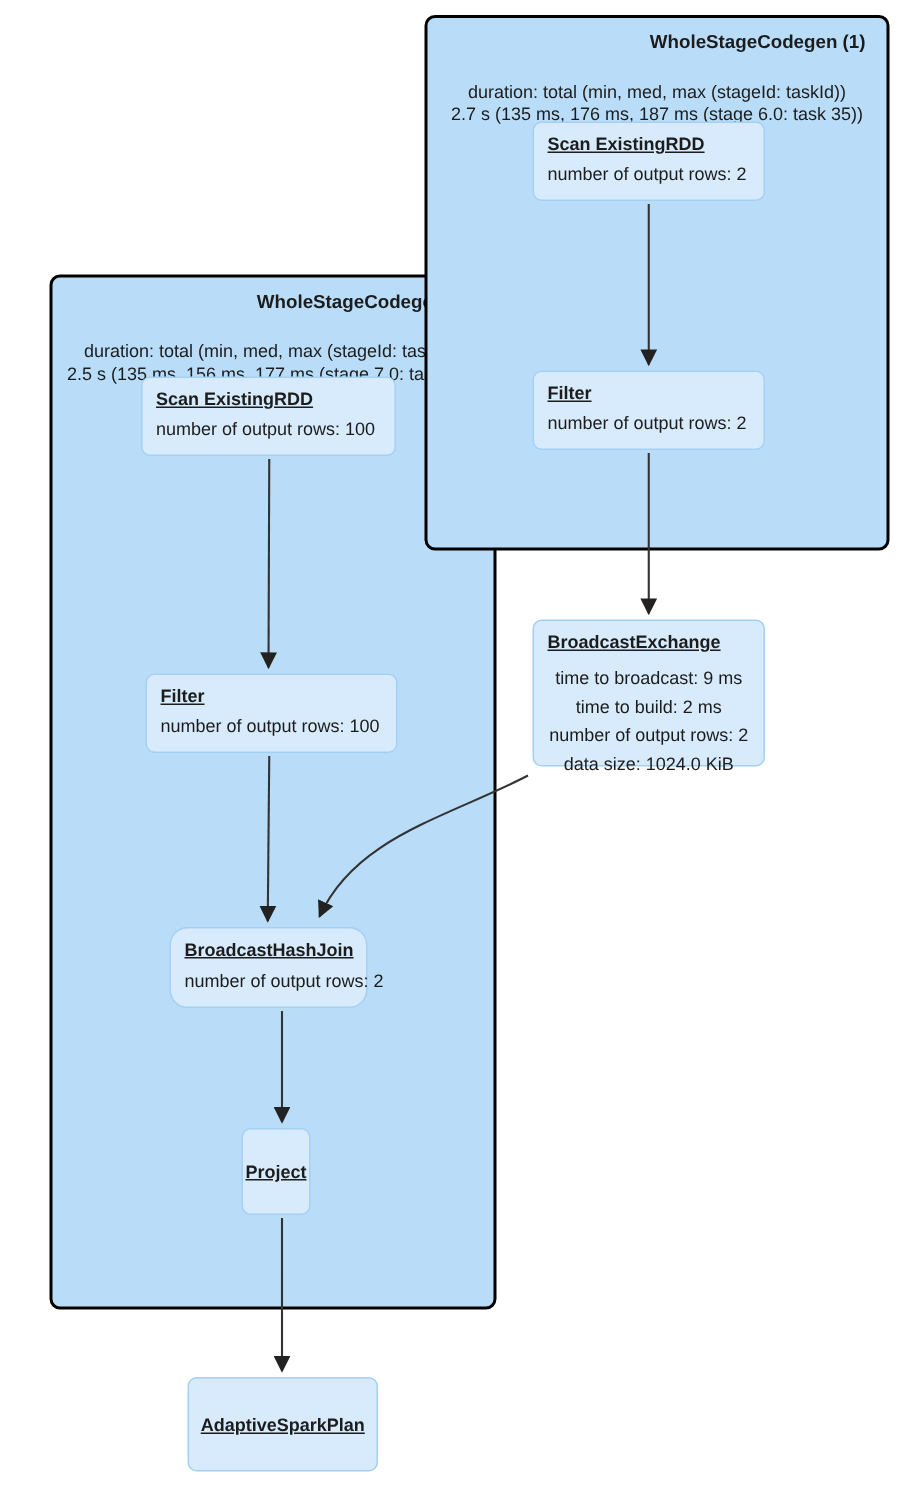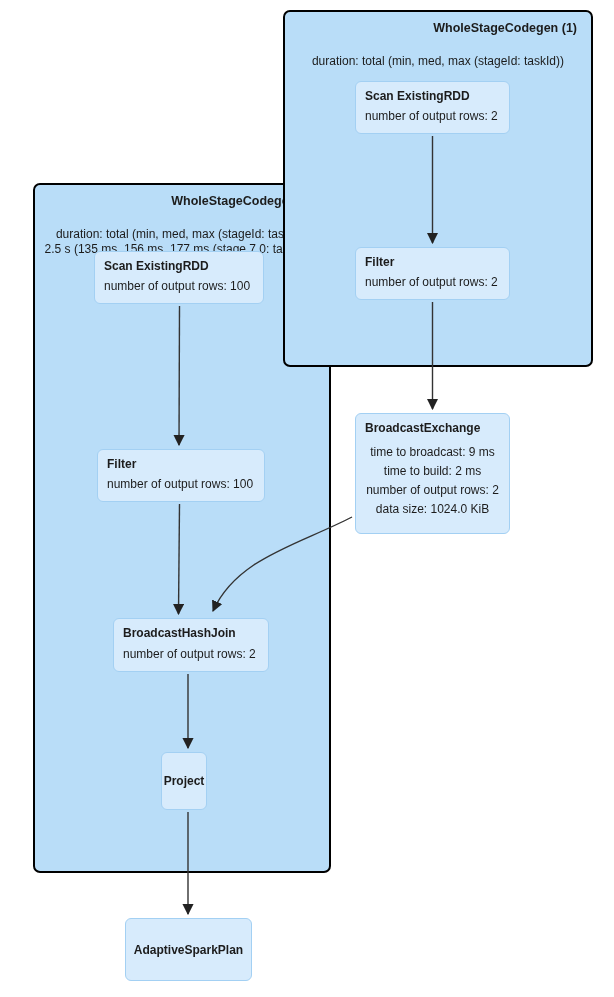--- a/index.html
+++ b/index.html
@@ -54,21 +54,21 @@
     border: 1.5px solid #a3d0f3;
     border-radius: 6px;
     box-sizing: border-box;
     padding: 7px 9px;
     display: flex;
     flex-direction: column;
     justify-content: space-between;
     font-size: 12px;
     white-space: nowrap;
   }
-  .node-title { font-weight: bold; }
+  .node-title { font-weight: bold; text-decoration: underline; }
   .node-metric { line-height: 19px; }
   .node-center {
     justify-content: center;
     align-items: center;
   }
   .metric-list { margin-top: 8px; text-align: center; }
 </style>
 </head>
 <body>
 
@@ -79,20 +79,21 @@
     <div class="cluster-duration">
       <div>duration: total (min, med, max (stageId: taskId))</div>
       <div>2.5 s (135 ms, 156 ms, 177 ms (stage 7.0: task 45))</div>
     </div>
   </div>
 
   <div class="cluster cluster-right">
     <div class="cluster-title">WholeStageCodegen (1)</div>
     <div class="cluster-duration">
       <div>duration: total (min, med, max (stageId: taskId))</div>
+      <div>2.7 s (135 ms, 176 ms, 187 ms (stage 6.0: task 35))</div>
     </div>
   </div>
 
   <svg class="edges" width="614" height="997">
     <defs>
       <marker id="arrow" viewBox="0 0 10 10" refX="9" refY="5" markerWidth="8" markerHeight="8" orient="auto">
         <path d="M0,0 L10,5 L0,10 z" fill="#222222"></path>
       </marker>
     </defs>
     <path d="M432.5,136 L432.5,243" stroke="#333333" stroke-width="1.4" fill="none" marker-end="url(#arrow)"></path>
@@ -107,41 +108,41 @@
   <div class="node" style="left:355px; top:81px; width:155px; height:53px;">
     <div class="node-title">Scan ExistingRDD</div>
     <div class="node-metric">number of output rows: 2</div>
   </div>
 
   <div class="node" style="left:355px; top:247px; width:155px; height:53px;">
     <div class="node-title">Filter</div>
     <div class="node-metric">number of output rows: 2</div>
   </div>
 
-  <div class="node" style="left:355px; top:413px; width:155px; height:121px; justify-content:flex-start;">
+  <div class="node" style="left:355px; top:413px; width:155px; height:98px; justify-content:flex-start;">
     <div class="node-title">BroadcastExchange</div>
     <div class="metric-list">
       <div class="node-metric">time to broadcast: 9 ms</div>
       <div class="node-metric">time to build: 2 ms</div>
       <div class="node-metric">number of output rows: 2</div>
       <div class="node-metric">data size: 1024.0 KiB</div>
     </div>
   </div>
 
   <div class="node" style="left:94px; top:251px; width:170px; height:53px;">
     <div class="node-title">Scan ExistingRDD</div>
     <div class="node-metric">number of output rows: 100</div>
   </div>
 
   <div class="node" style="left:97px; top:449px; width:168px; height:53px;">
     <div class="node-title">Filter</div>
     <div class="node-metric">number of output rows: 100</div>
   </div>
 
-  <div class="node" style="left:113px; top:618px; width:156px; height:54px;">
+  <div class="node" style="left:113px; top:618px; width:132px; height:54px;border-radius:12px;">
     <div class="node-title">BroadcastHashJoin</div>
     <div class="node-metric">number of output rows: 2</div>
   </div>
 
   <div class="node node-center" style="left:161px; top:752px; width:46px; height:58px;">
     <div class="node-title">Project</div>
   </div>
 
   <div class="node node-center" style="left:125px; top:918px; width:127px; height:63px;text-align:center;">
     <div class="node-title">AdaptiveSparkPlan</div>

